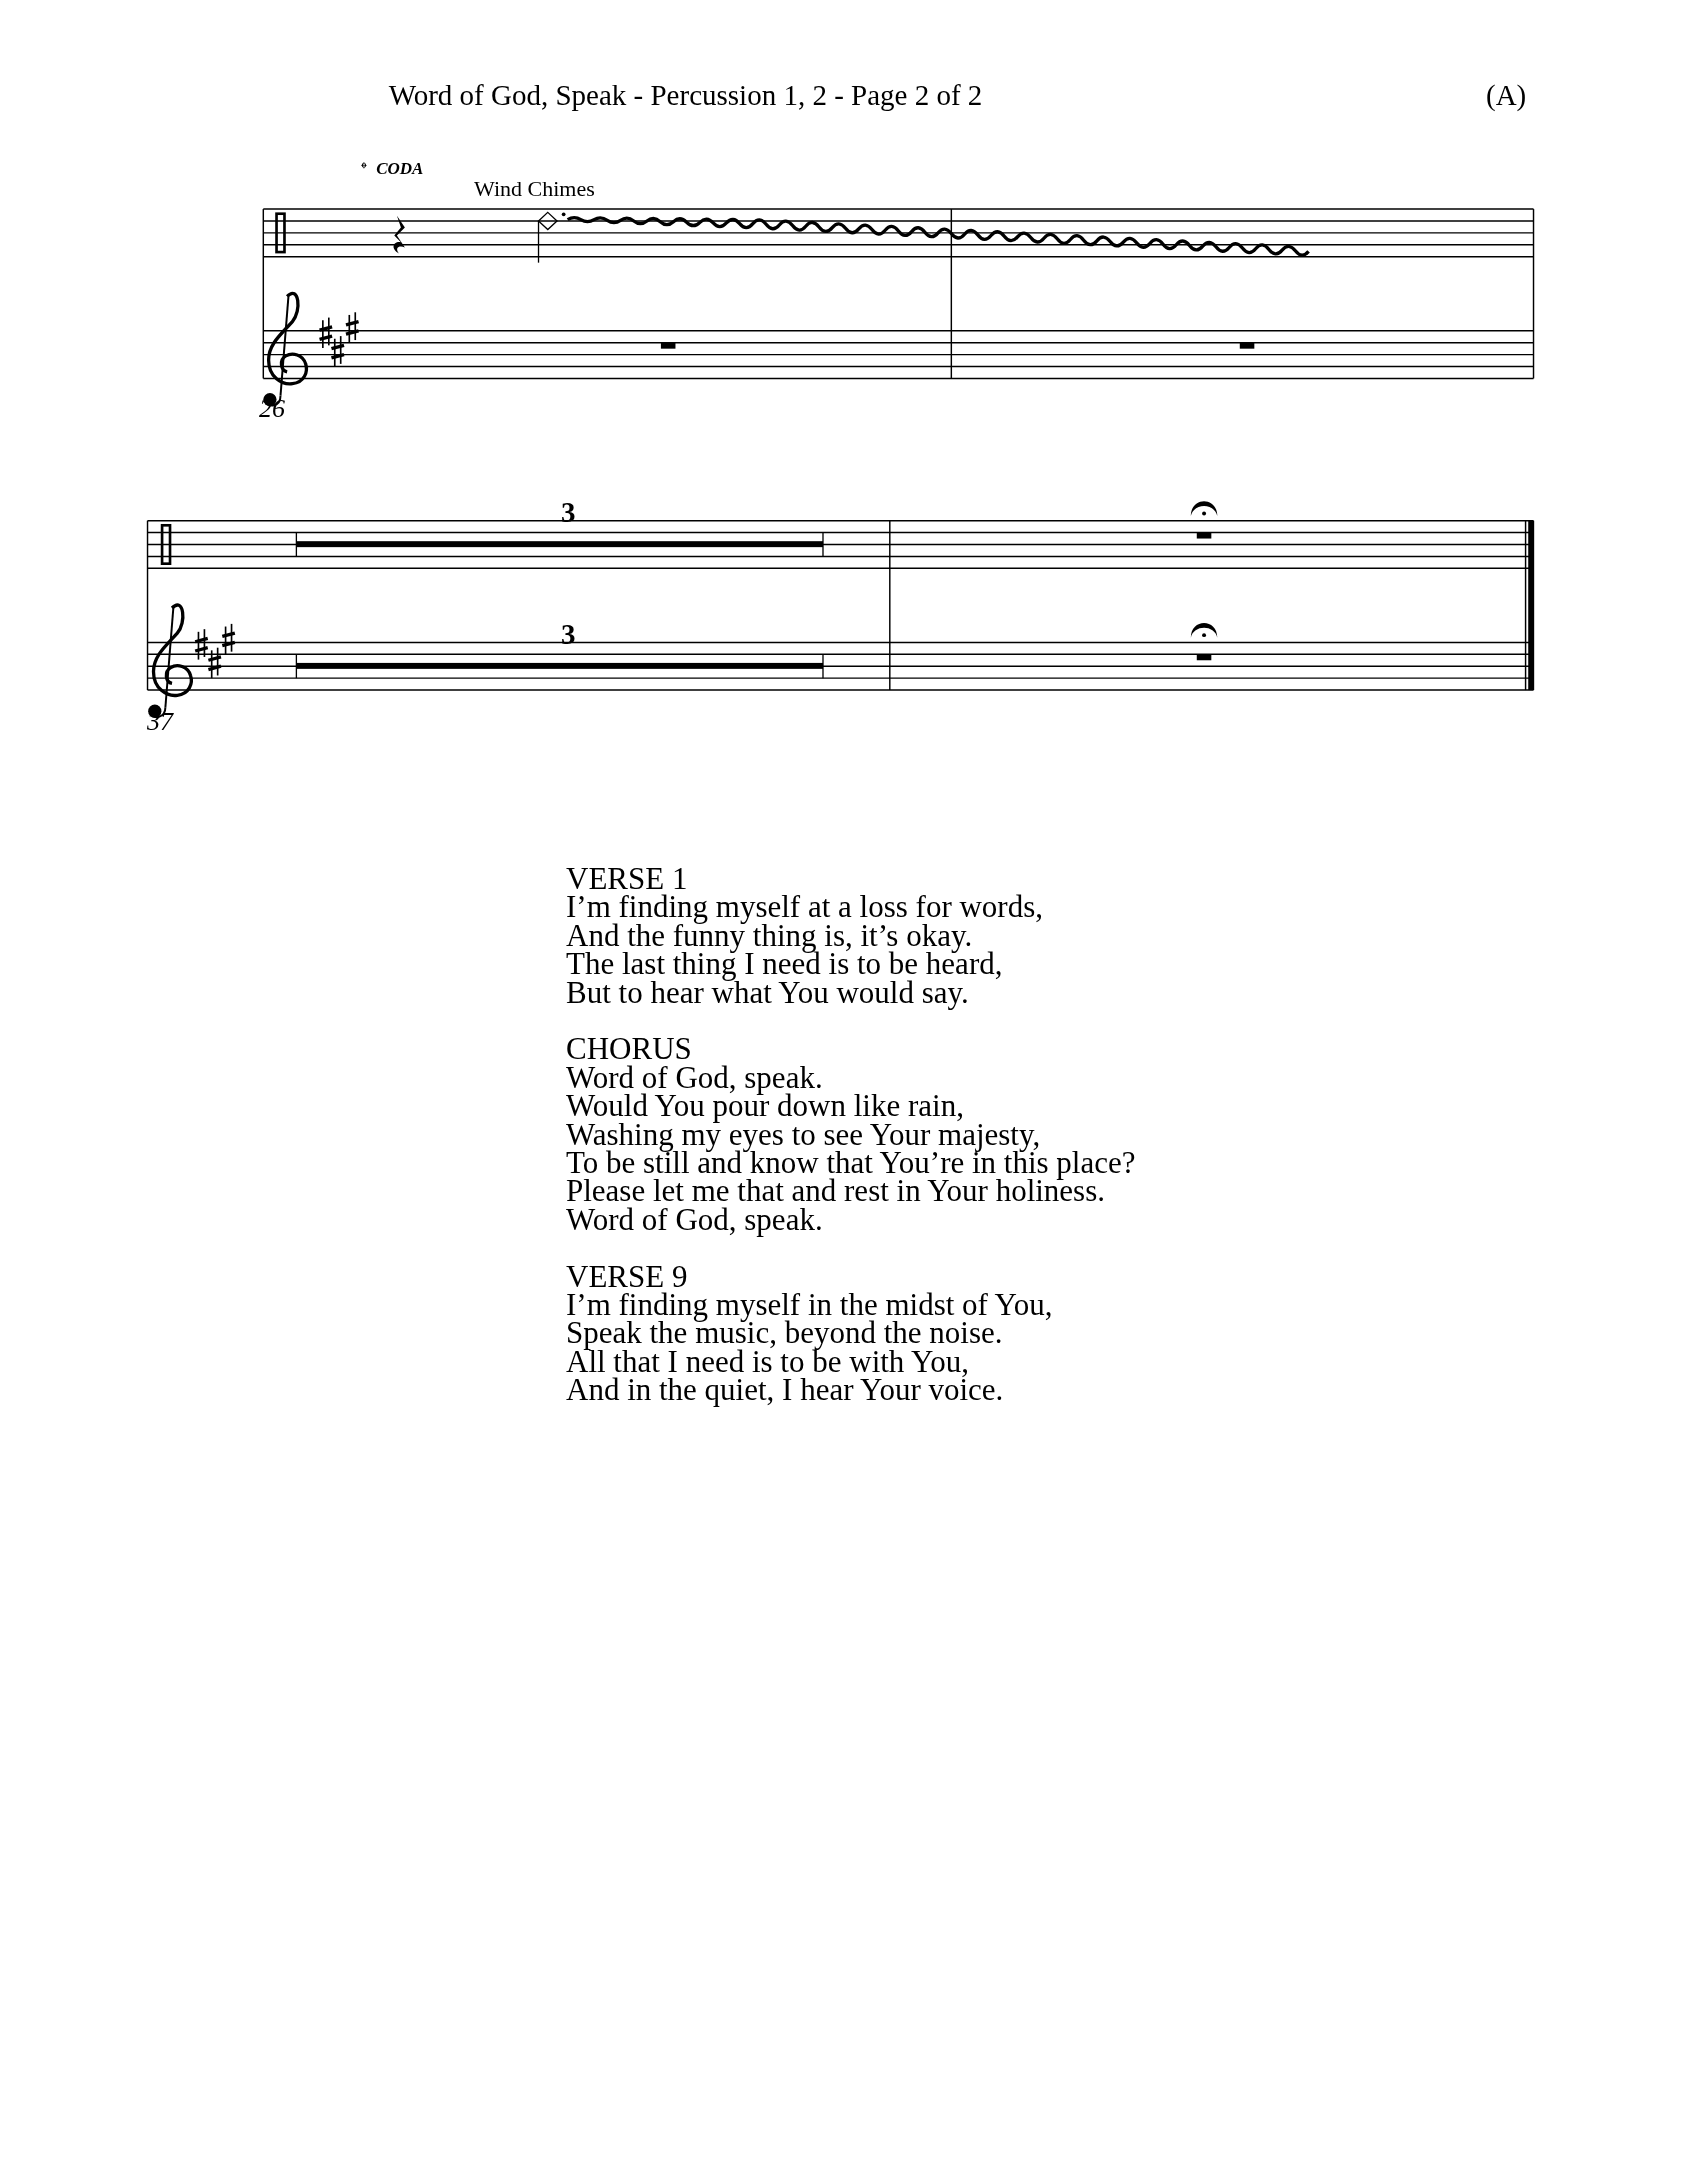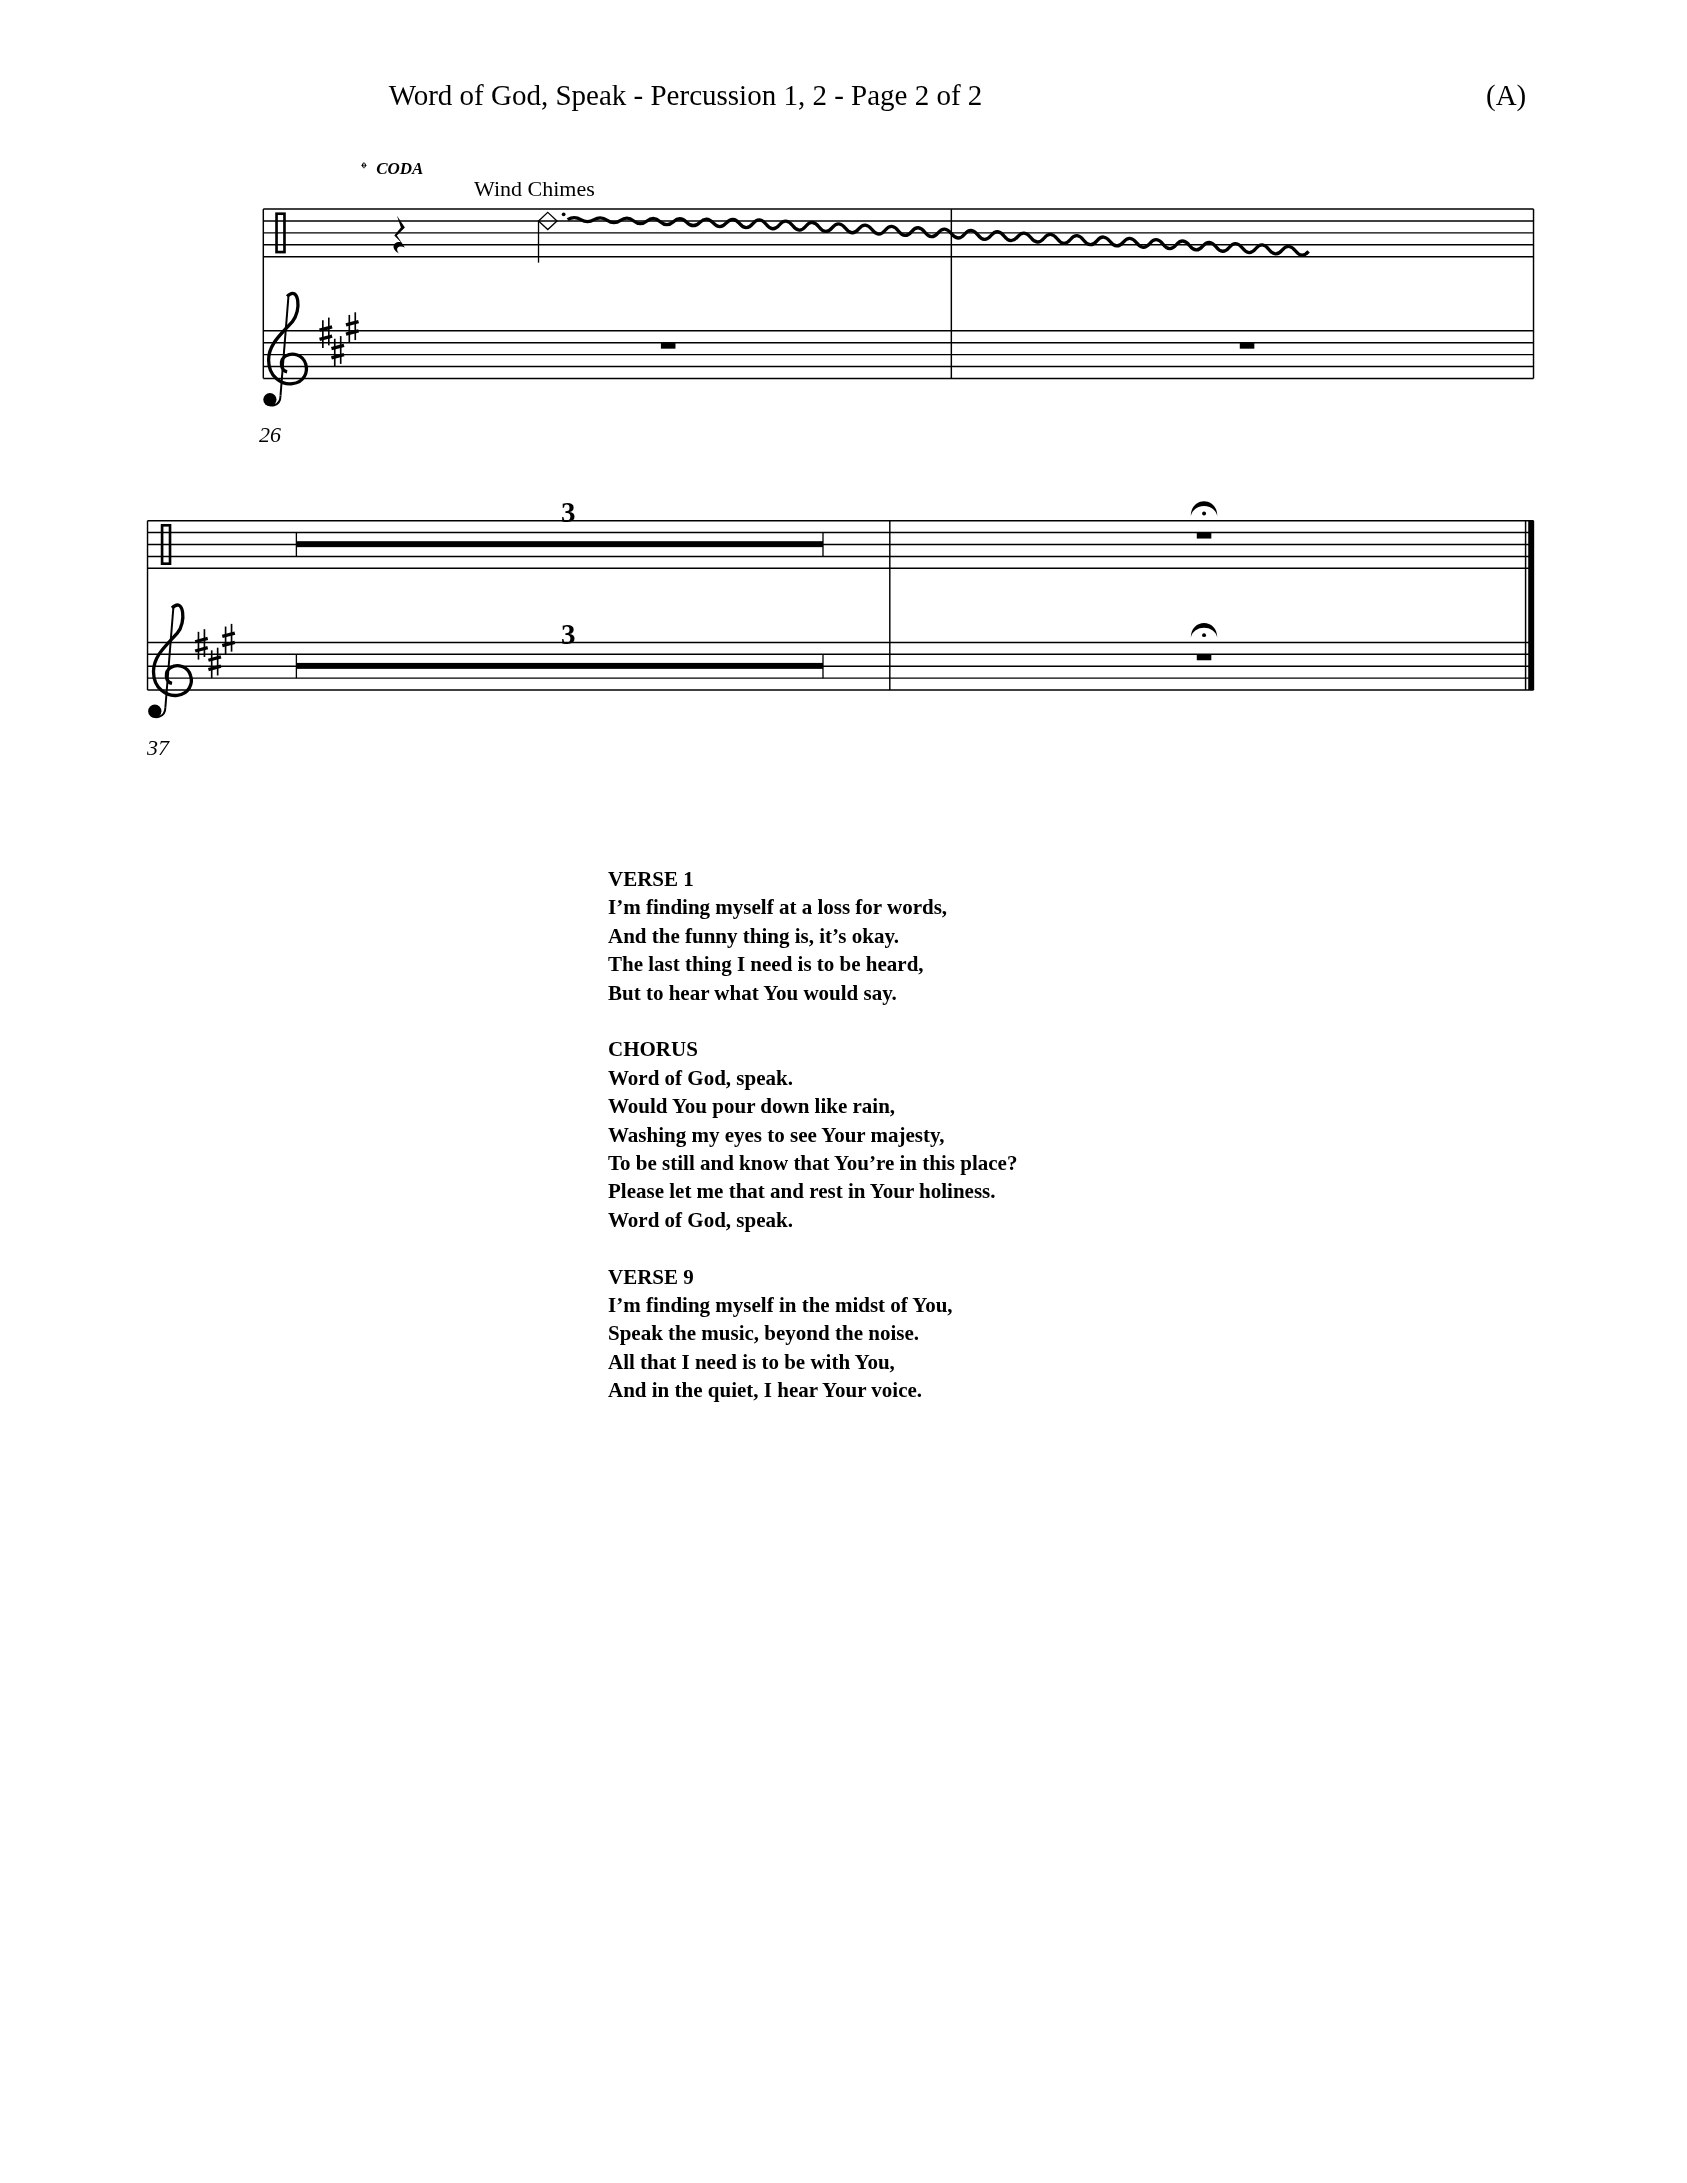--- a/index.html
+++ b/index.html
@@ -3,23 +3,23 @@
 <meta charset="utf-8">
 <style>
   html, body { margin: 0; padding: 0; background: #ffffff; }
   body { width: 1687px; height: 2183px; position: relative; overflow: hidden; color: #000; font-family: "Liberation Serif", serif; }
   .abs { position: absolute; }
   .header-title { left: 0; width: 1371px; top: 78px; text-align: center; font-size: 29px; line-height: 34px; }
   .header-part { left: 1486px; top: 78px; font-size: 29px; line-height: 34px; }
   .coda { left: 361px; top: 159px; font-size: 17px; font-weight: bold; font-style: italic; }
   .coda-sym { font-style: normal; font-weight: normal; margin-right: 9.3px; }
   .wind { left: 474px; top: 176px; font-size: 22px; }
-  .measnum { font-size: 22px; font-style: italic; margin-top: 28px; }
+  .measnum { font-size: 26px; font-style: italic; }
   svg.score { position: absolute; left: 0; top: 0; }
-  .lyrics { left: 608px; top: 865px; font-size: 21px; font-weight: bold; line-height: 28.4px; }
+  .lyrics { left: 566px; top: 865px; font-size: 31px; font-weight: normal; line-height: 28.4px; }
   .lyric-block { margin-bottom: 28.4px; }
   .lyric-line { white-space: nowrap; }
 </style>
 </head>
 <body>
 
 <div class="abs header-title">Word of God, Speak - Percussion 1, 2 - Page 2 of 2</div>
 <div class="abs header-part">(A)</div>
 
 <div class="abs coda"><span class="coda-sym">𝄌</span><span>CODA</span></div>

